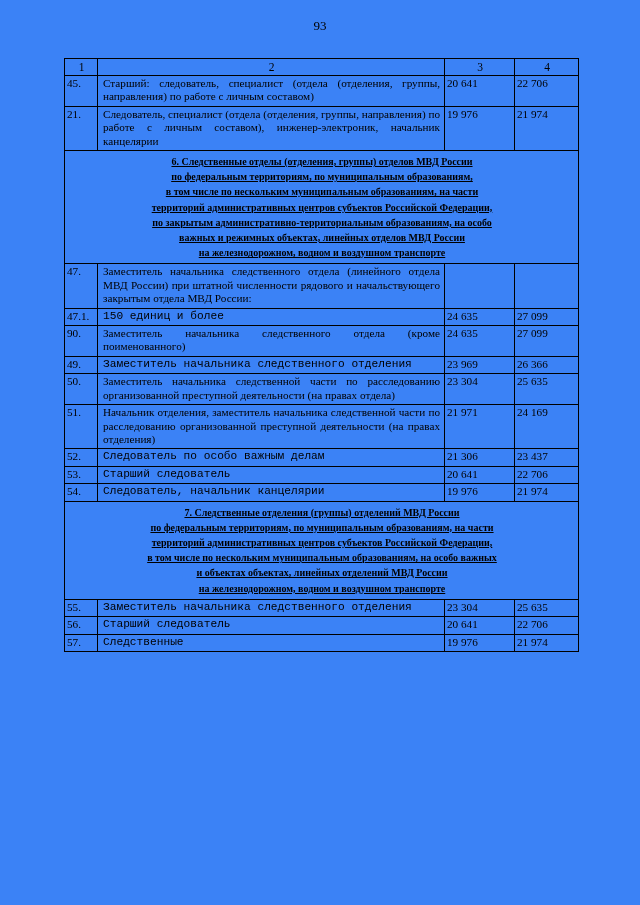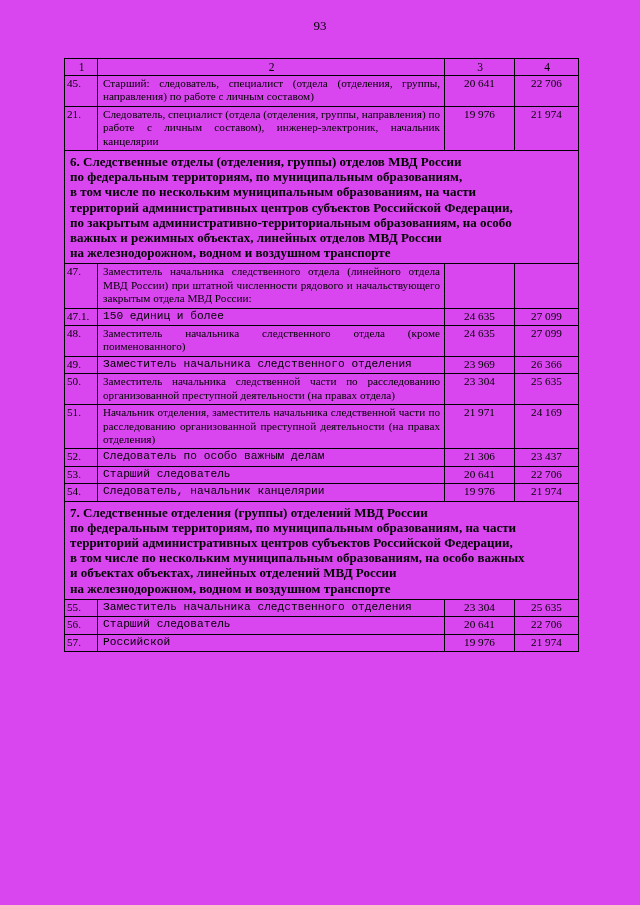--- a/index.html
+++ b/index.html
@@ -13,21 +13,21 @@
     font-family: "Liberation Serif", "DejaVu Serif", serif;
     color: #000000;
     position: relative;
     overflow: hidden;
   }
 
   #page {
     position: relative;
     width: 640px;
     height: 905px;
-    background: #d946ef;
+    background: #3b82f6;
   }
 
   .page-number {
     position: absolute;
     top: 18px;
     left: 0;
     width: 640px;
     text-align: center;
     font-size: 13px;
     line-height: 16px;
@@ -66,45 +66,46 @@
   }
 
   td.num {
     text-align: center;
     padding-left: 2px;
     padding-right: 16px;
     white-space: nowrap;
   }
 
   td.val {
-    text-align: center;
+    text-align: left;
     padding-left: 2px;
     padding-right: 2px;
     white-space: nowrap;
   }
 
   td.desc {
     text-align: justify;
     text-align-last: left;
     hyphens: none;
     margin-left: 28px;
   }
 
   td.desc.nojust {
     text-align: left;
     font-family: Liberation Mono, monospace;
   }
 
   td.section {
-    text-align: left;
+    text-align: center;
     font-weight: bold;
-    font-size: 13px;
+    font-size: 10px;
     line-height: 15.2px;
     padding-top: 3px;
     padding-bottom: 3px;
+    text-decoration: underline;
   }
 
   .section-line {
     display: block;
   }
 
   .tall-a { height: 44px; font-family: Liberation Serif, serif; }
 </style>
 </head>
 <body>
@@ -156,21 +157,21 @@
           <td class="val"></td>
           <td class="val"></td>
         </tr>
         <tr>
           <td class="num">47.1.</td>
           <td class="desc nojust">150 единиц и более</td>
           <td class="val">24 635</td>
           <td class="val">27 099</td>
         </tr>
         <tr>
-          <td class="num">48.</td>
+          <td class="num">90.</td>
           <td class="desc">Заместитель начальника следственного отдела (кроме поименованного)</td>
           <td class="val">24 635</td>
           <td class="val">27 099</td>
         </tr>
         <tr>
           <td class="num">49.</td>
           <td class="desc nojust">Заместитель начальника следственного отделения</td>
           <td class="val">23 969</td>
           <td class="val">26 366</td>
         </tr>
@@ -221,20 +222,20 @@
           <td class="val">25 635</td>
         </tr>
         <tr>
           <td class="num">56.</td>
           <td class="desc nojust">Старший следователь</td>
           <td class="val">20 641</td>
           <td class="val">22 706</td>
         </tr>
         <tr>
           <td class="num">57.</td>
-          <td class="desc nojust">Российской</td>
+          <td class="desc nojust">Следственные</td>
           <td class="val">19 976</td>
           <td class="val">21 974</td>
         </tr>
       </tbody>
   </table>
 
 </div>
 
 </body></html>

